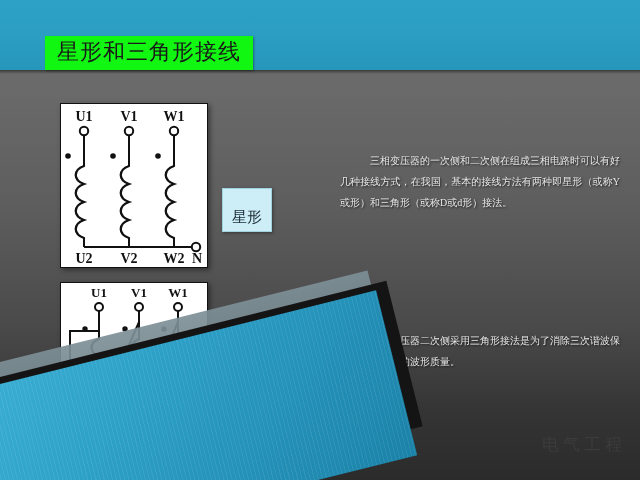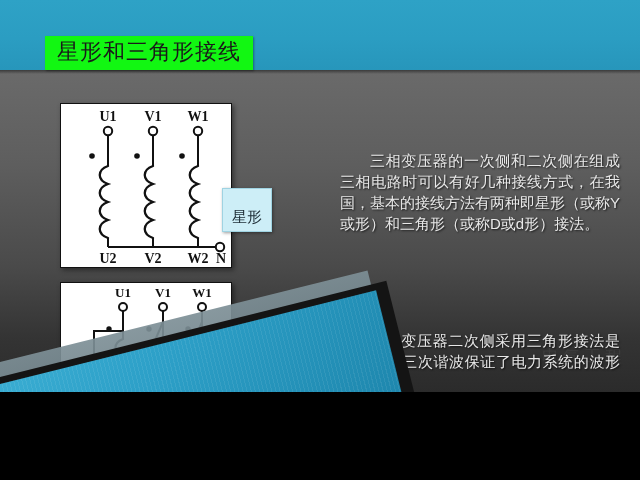--- a/index.html
+++ b/index.html
@@ -3,21 +3,21 @@
 <meta charset="utf-8">
 <title>星形和三角形接线</title>
 <style>
   html,body{margin:0;padding:0;}
   body{
     width:640px;height:480px;overflow:hidden;
     background:#000;
     font-family:"Liberation Serif","DejaVu Serif",serif;
   }
   .slide{
-    position:relative;width:640px;height:392px;overflow:hidden;
+    position:relative;width:640px;height:480px;overflow:hidden;
     background:
       linear-gradient(180deg,#6e6e6e 0%,#6a6a6a 18%,#5e5e5e 42%,#4a4a4a 68%,#343434 86%,#2b2b2b 100%);
   }
 
   
   .header-band{
     position:absolute;left:0;top:0;width:640px;height:70px;
     background:linear-gradient(180deg,#2ea2c6 0%,#2b9dc2 55%,#2796bb 100%);
   }
   .header-shadow{
@@ -62,21 +62,20 @@
     font-size:17px;letter-spacing:4px;
     color:rgba(255,255,255,.055);
     font-family:"Liberation Sans","DejaVu Sans",sans-serif;
     user-select:none;
   }
 
   
   .diagram-card{
     position:absolute;background:#ffffff;border:1px solid #111;
     box-shadow:2px 2px 5px rgba(0,0,0,.45);
-    padding-left:24px;
   }
   #card-star{left:60px;top:103px;width:146px;height:163px;}
   #card-delta{left:60px;top:282px;width:146px;height:160px;}
   .diagram-card svg{display:block;width:100%;height:100%;}
 
   
   .badge{
     position:absolute;
     background:#cdeef7;border:1px solid #9fd3e2;
     box-shadow:1px 1px 3px rgba(0,0,0,.4);
@@ -86,24 +85,24 @@
     font-size:15px;line-height:18px;color:#1b2a33;white-space:nowrap;
     font-family:"Liberation Serif","DejaVu Serif",serif;
   }
   #badge-star{left:222px;top:188px;}
   #badge-delta{left:222px;top:343px;}
 
   
   .para{
     position:absolute;width:280px;
     color:#e9e9e9;
-    font-size:15px;line-height:21px;
+    font-size:10px;line-height:21px;
     text-align:justify;text-indent:30px;
     text-shadow:1px 1px 2px rgba(0,0,0,.75);
-    font-family:Liberation Sans, sans-serif;
+    font-family:Liberation Serif, serif;
   }
   #para-1{left:340px;top:150px;}
   #para-2{left:340px;top:330px;}
 </style>
 </head>
 <body>
 
 <div class="slide">
 
   <div class="header-band"></div>

